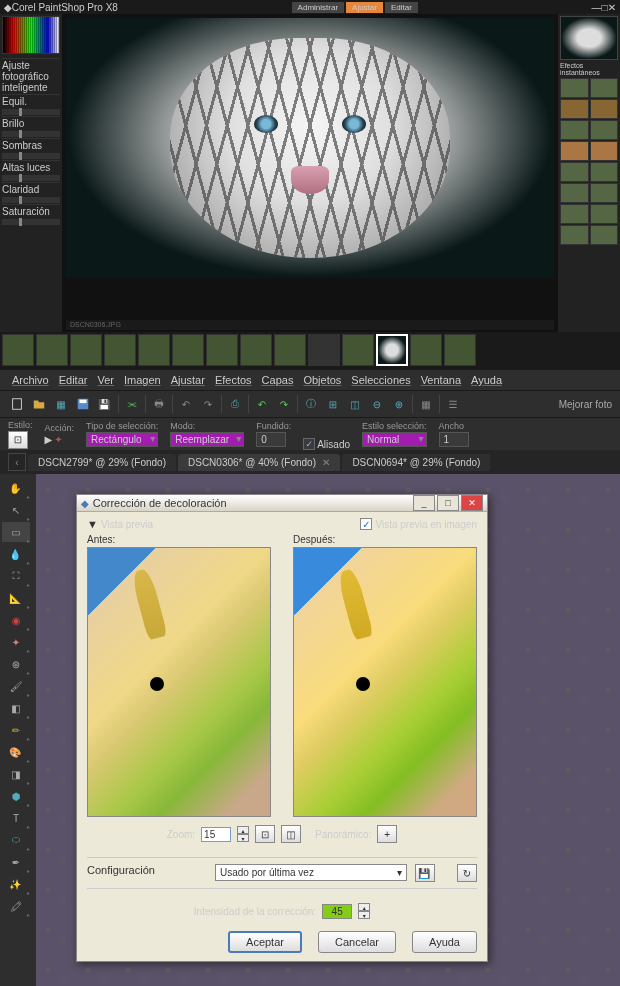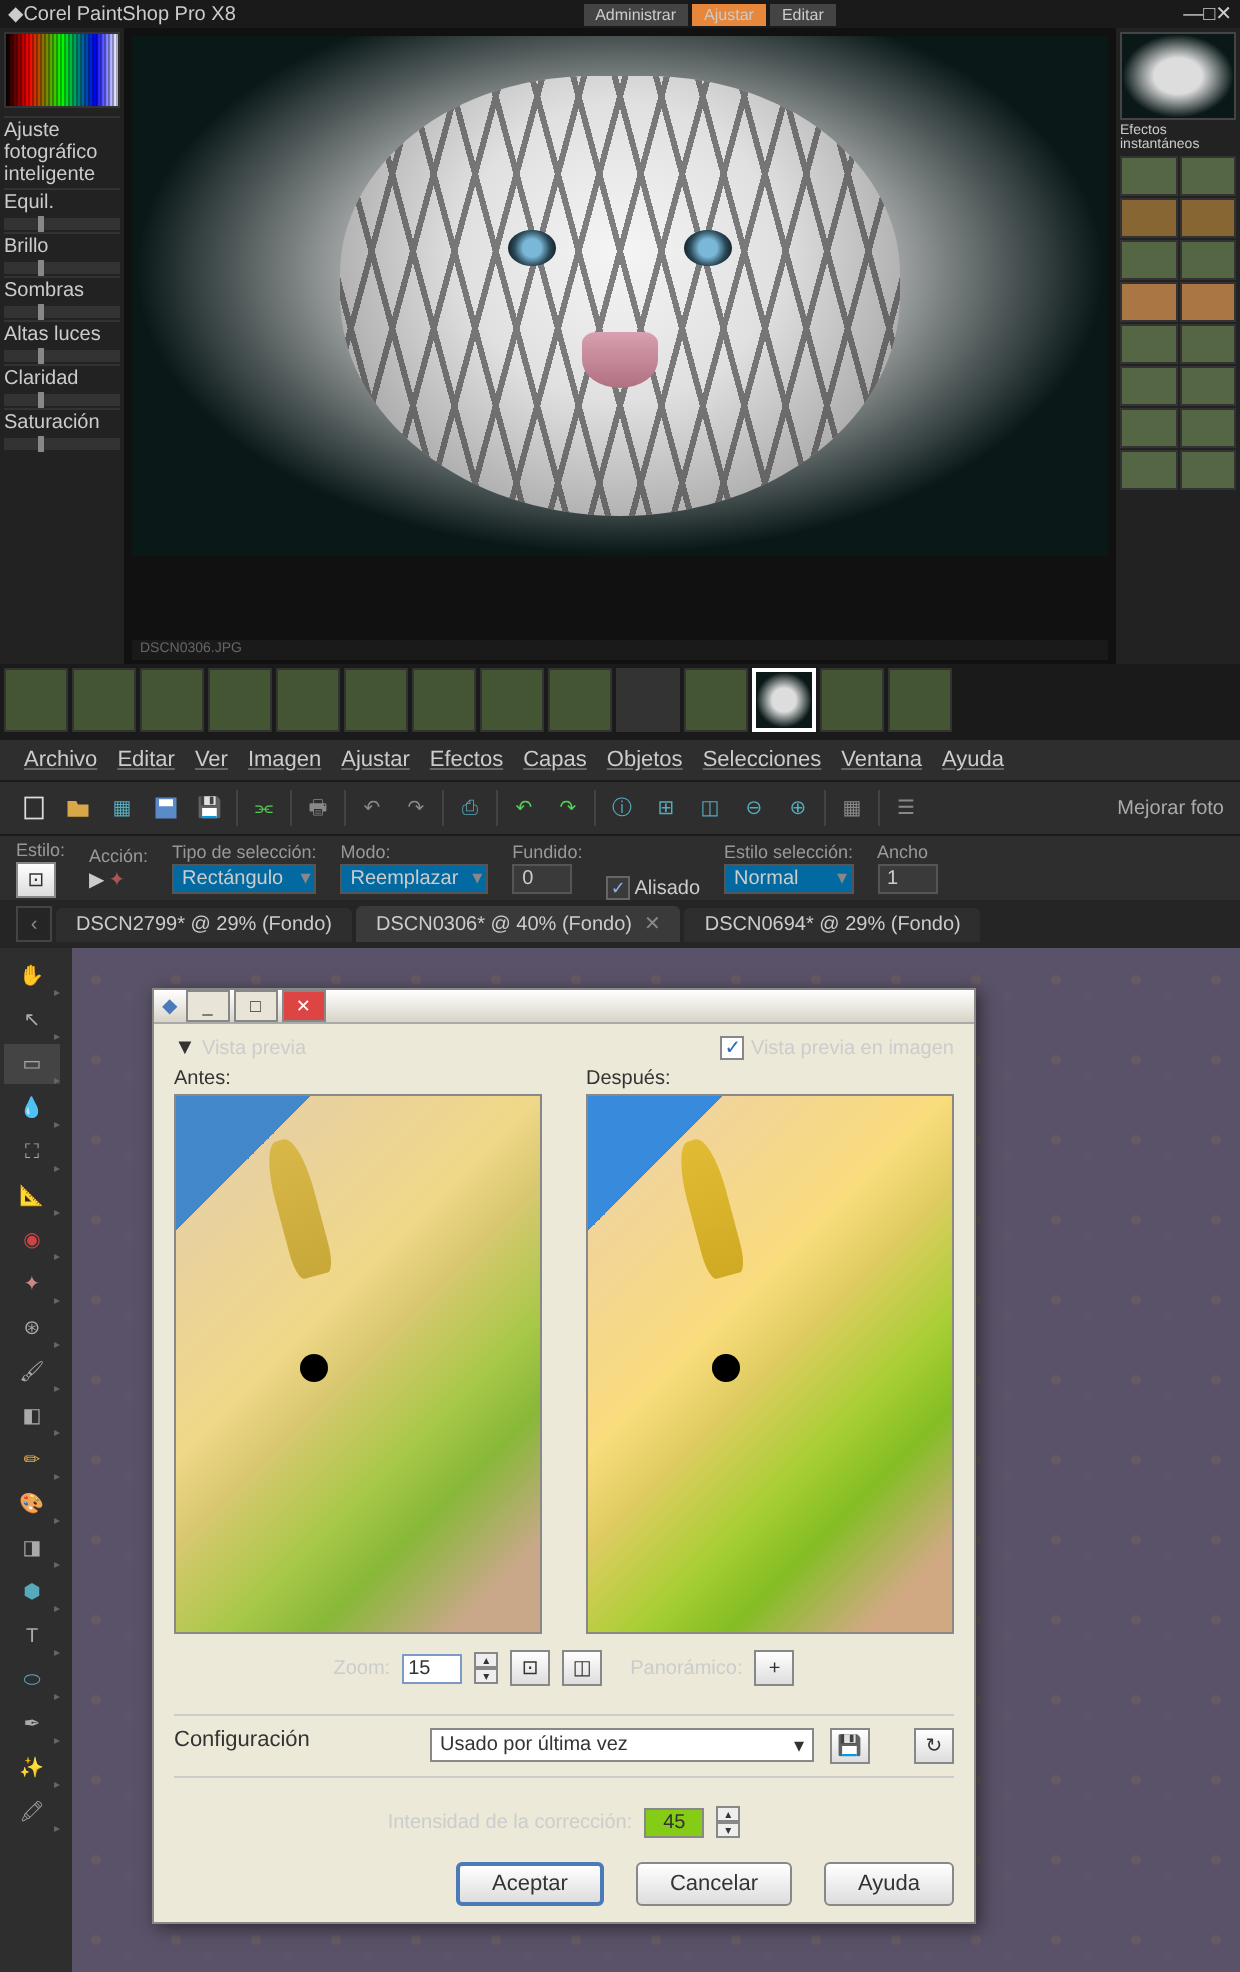--- a/index.html
+++ b/index.html
@@ -43,21 +43,21 @@
 .menu-item{padding:2px 4px;font-size:11px;color:#ccc;text-decoration:underline;text-decoration-color:#666;cursor:pointer}
 .toolbar{height:28px;background:#2e2e2e;border-top:1px solid #1a1a1a;border-bottom:1px solid #1a1a1a;display:flex;align-items:center;gap:4px;padding:0 8px}
 .tb-icon{width:18px;height:18px;display:flex;align-items:center;justify-content:center;cursor:pointer;color:#888}
 .tb-icon svg{width:14px;height:14px}
 .tb-sep{width:1px;height:18px;background:#444}
 .tb-text{font-size:10px;color:#aaa;margin-left:auto}
 .options-bar{height:32px;background:#2e2e2e;display:flex;align-items:center;gap:12px;padding:0 8px;font-size:10px}
 .opt-group{display:flex;flex-direction:column;gap:1px}
 .opt-label{font-size:9px;color:#999}
 .opt-ctrl{display:flex;align-items:center;gap:2px}
-.opt-select{background:#0369a1;border:1px solid #555;padding:1px 14px 1px 4px;font-size:10px;color:#ccc;position:relative;min-width:60px}
+.opt-select{background:#a21caf;border:1px solid #555;padding:1px 14px 1px 4px;font-size:10px;color:#ccc;position:relative;min-width:60px}
 .opt-select::after{content:'▾';position:absolute;right:2px;top:0;color:#888}
 .opt-input{background:#3a3a3a;border:1px solid #555;padding:1px 4px;width:30px;color:#ccc}
 .opt-check{width:12px;height:12px;background:#3a3a3a;border:1px solid #666;display:inline-flex;align-items:center;justify-content:center;font-size:9px;color:#8ab4e8}
 .tabs-row{height:24px;background:#252525;display:flex;align-items:center;gap:2px;padding:0 8px}
 .back-btn{width:18px;height:18px;border:1px solid #444;display:flex;align-items:center;justify-content:center;color:#888;cursor:pointer}
 .doc-tab{padding:3px 10px;background:#2e2e2e;font-size:10px;color:#999;border-radius:3px 3px 0 0;display:flex;align-items:center;gap:6px}
 .doc-tab.active{background:#3a3a3a;color:#ddd}
 .doc-tab .x{color:#888;cursor:pointer}
 .work-area{flex:1;display:flex;position:relative}
 .left-tools{width:36px;background:#2e2e2e;display:flex;flex-direction:column;gap:2px;padding:4px 2px}
@@ -325,20 +325,21 @@
       <div class="tool">✨</div>
       <div class="tool">🖍</div>
     </div>
     <div class="canvas-bg"></div>
   </div>
 </div>
 
 <div class="dialog">
   <div class="dlg-title">
     <span style="color:#4a7ab8">◆</span>
+    <span class="dlg-title-text">Corrección de decoloración</span>
     <div class="dlg-btns">
       <div class="dlg-btn">_</div>
       <div class="dlg-btn">□</div>
       <div class="dlg-btn close">✕</div>
     </div>
   </div>
   <div class="dlg-body">
     <div class="preview-hdr">
       <span class="preview-toggle">▼ <span>Vista previa</span></span>
       <label class="preview-chk">

